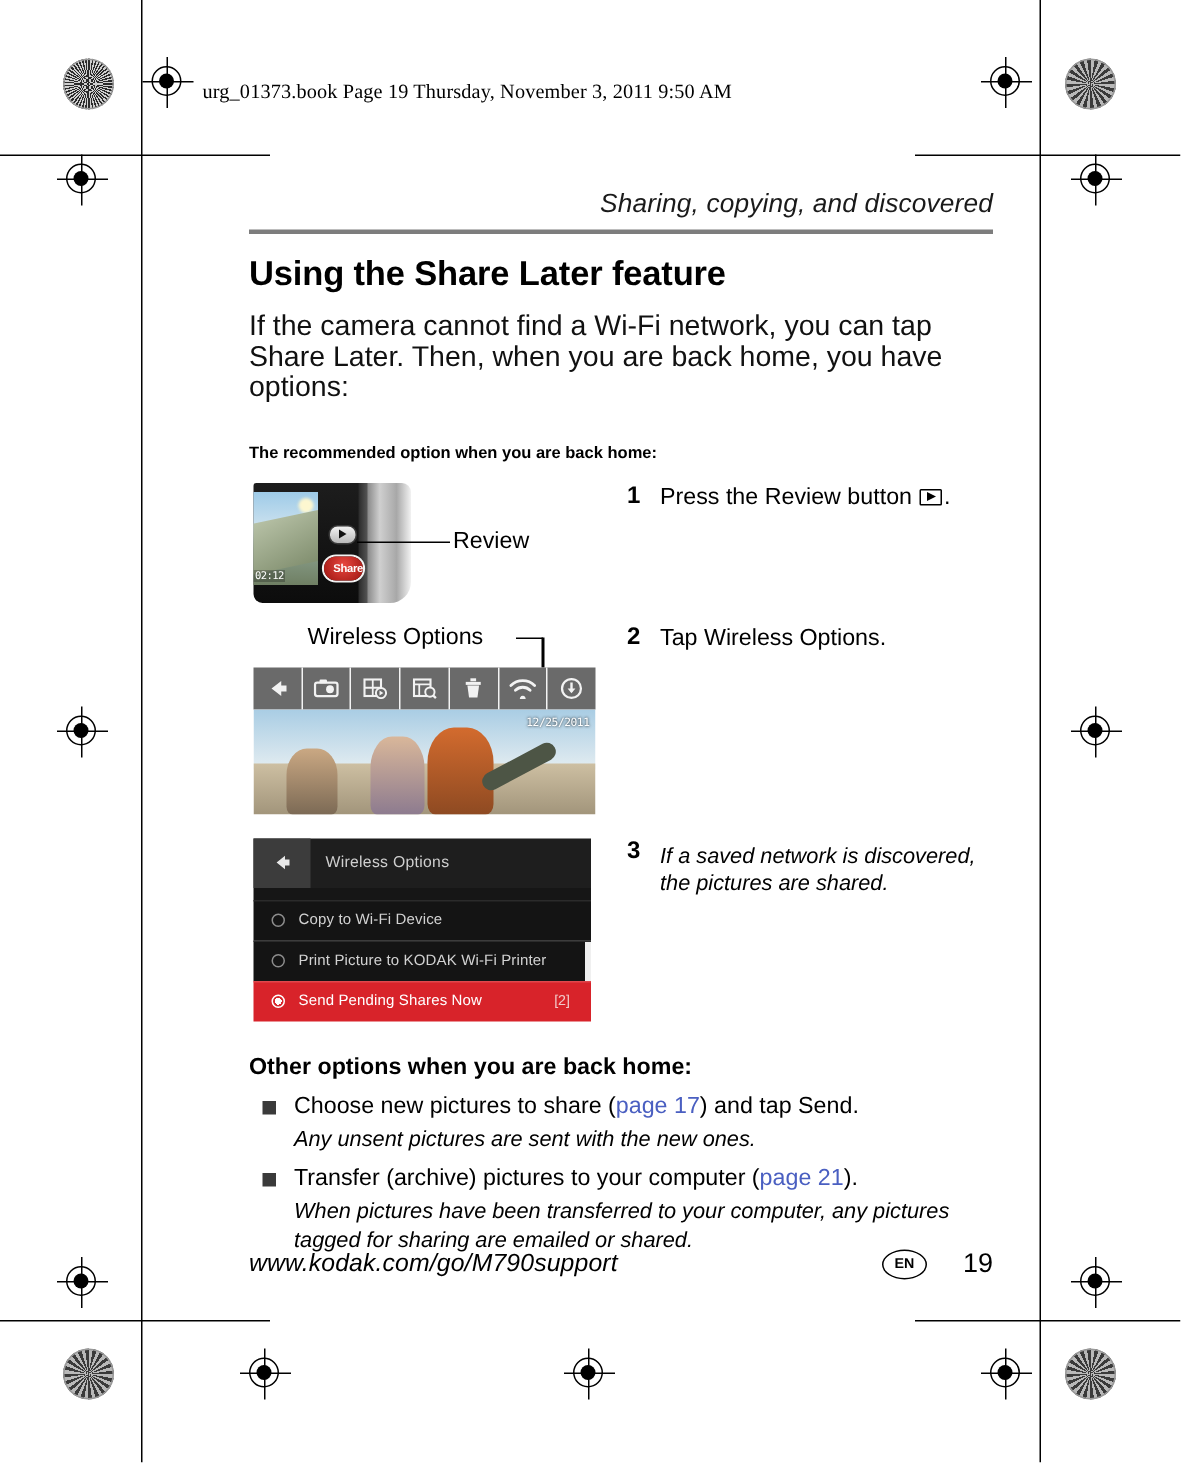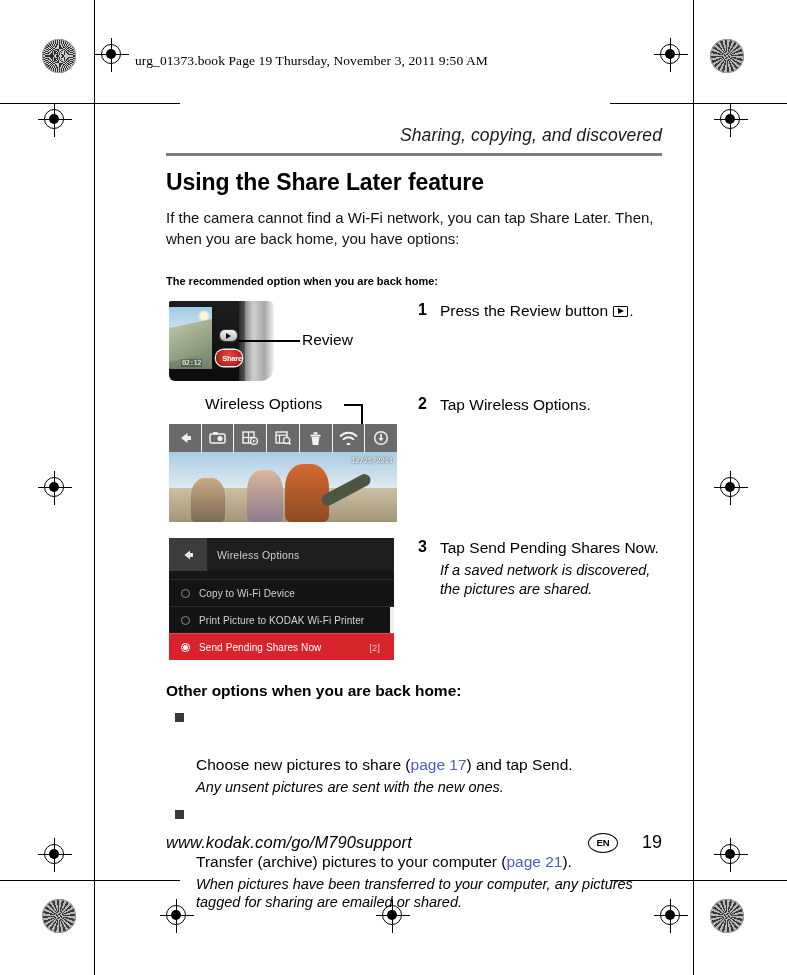--- a/index.html
+++ b/index.html
@@ -54,21 +54,21 @@
     text-align:right;font-style:italic;font-size:17.5px;
     color:#1a1a1a;letter-spacing:0.1px;
   }
   .rule{
     margin-top:7px;height:3px;background:#7d7d7d;width:100%;
   }
   h1.title{
     font-size:23px;font-weight:bold;margin:13px 0 0 0;letter-spacing:-0.1px;
   }
   p.intro{
-    font-size:15px;line-height:20.5px;margin:12px 0 0 0;color:#111;
+    font-size:19px;line-height:20.5px;margin:12px 0 0 0;color:#111;
   }
   p.lead{
     font-size:11px;line-height:20px;font-weight:bold;margin:22px 0 0 0;
   }
 
   
   .steps{position:relative;margin-top:10px;}
   .step{position:relative;display:flex;}
   .step-figure{width:250px;flex:0 0 250px;position:relative;}
   .step-body{flex:1;display:flex;padding-left:2px;}
@@ -111,21 +111,21 @@
   .cam-lcd .hill{
     position:absolute;left:-6px;bottom:12px;width:60px;height:34px;
     background:linear-gradient(160deg,#b9c3a8,#7d8b6b);
     transform:skewY(-12deg);
   }
   .cam-lcd .sky-sun{
     position:absolute;right:3px;top:4px;width:10px;height:10px;border-radius:50%;
     background:#fdf7d0;filter:blur(1px);
   }
   .cam-time{
-    position:absolute;left:12px;bottom:2px;font-size:7px;color:#fff;
+    position:absolute;left:0px;bottom:2px;font-size:7px;color:#fff;
     background:rgba(0,0,0,.25);padding:0 1px;letter-spacing:-0.4px;
     font-family:"DejaVu Sans Mono", monospace;
   }
   .cam-review-btn{
     position:absolute;left:51px;top:29px;width:17px;height:11px;border-radius:5px;
     background:linear-gradient(180deg,#f2f2f2,#b9b9b9);
     display:flex;align-items:center;justify-content:center;
     box-shadow:0 0 0 1px #3a3a3a;
   }
   .cam-review-btn i{
@@ -220,21 +220,21 @@
     position:absolute;right:0;top:0;width:4px;height:100%;background:#f0f0f0;
   }
   .menu-wrap{position:relative;}
 
   
   .other-head{font-size:15.5px;font-weight:bold;margin:22px 0 0 0;}
   .bullet{display:flex;margin-top:7px;}
   .bullet .sq{
     width:9px;height:9px;background:#3a3a3a;flex:0 0 9px;margin:6px 12px 0 9px;
   }
-  .bullet .btext{font-size:15.5px;line-height:20px;margin-top:48px;}
+  .bullet .btext{font-size:15.5px;line-height:20px;}
   .bullet .bnote{font-size:14.5px;line-height:18.5px;font-style:italic;margin-top:3px;}
   a.pagelink{color:#4a5fc1;text-decoration:none;}
 
   
   .footer{
     position:absolute;left:166px;top:832px;width:496px;
     display:flex;align-items:center;
   }
   .footer .url{
     font-style:italic;font-size:16.5px;flex:1;letter-spacing:0.1px;
@@ -480,21 +480,20 @@
             <div class="mn-row selected">
               <div class="mn-radio"></div>
               <div class="mn-label">Send Pending Shares Now</div>
               <div class="mn-count">[2]</div>
             </div>
           </div>
         </div>
         <div class="step-body">
           <div class="step-num">3</div>
           <div>
-            <div class="step-text">Tap Send Pending Shares Now.</div>
             <div class="step-note">If a saved network is discovered, the pictures are shared.</div>
           </div>
         </div>
       </div>
 
     </div>
 
     <div class="other-head">Other options when you are back home:</div>
 
     <div class="bullet">

